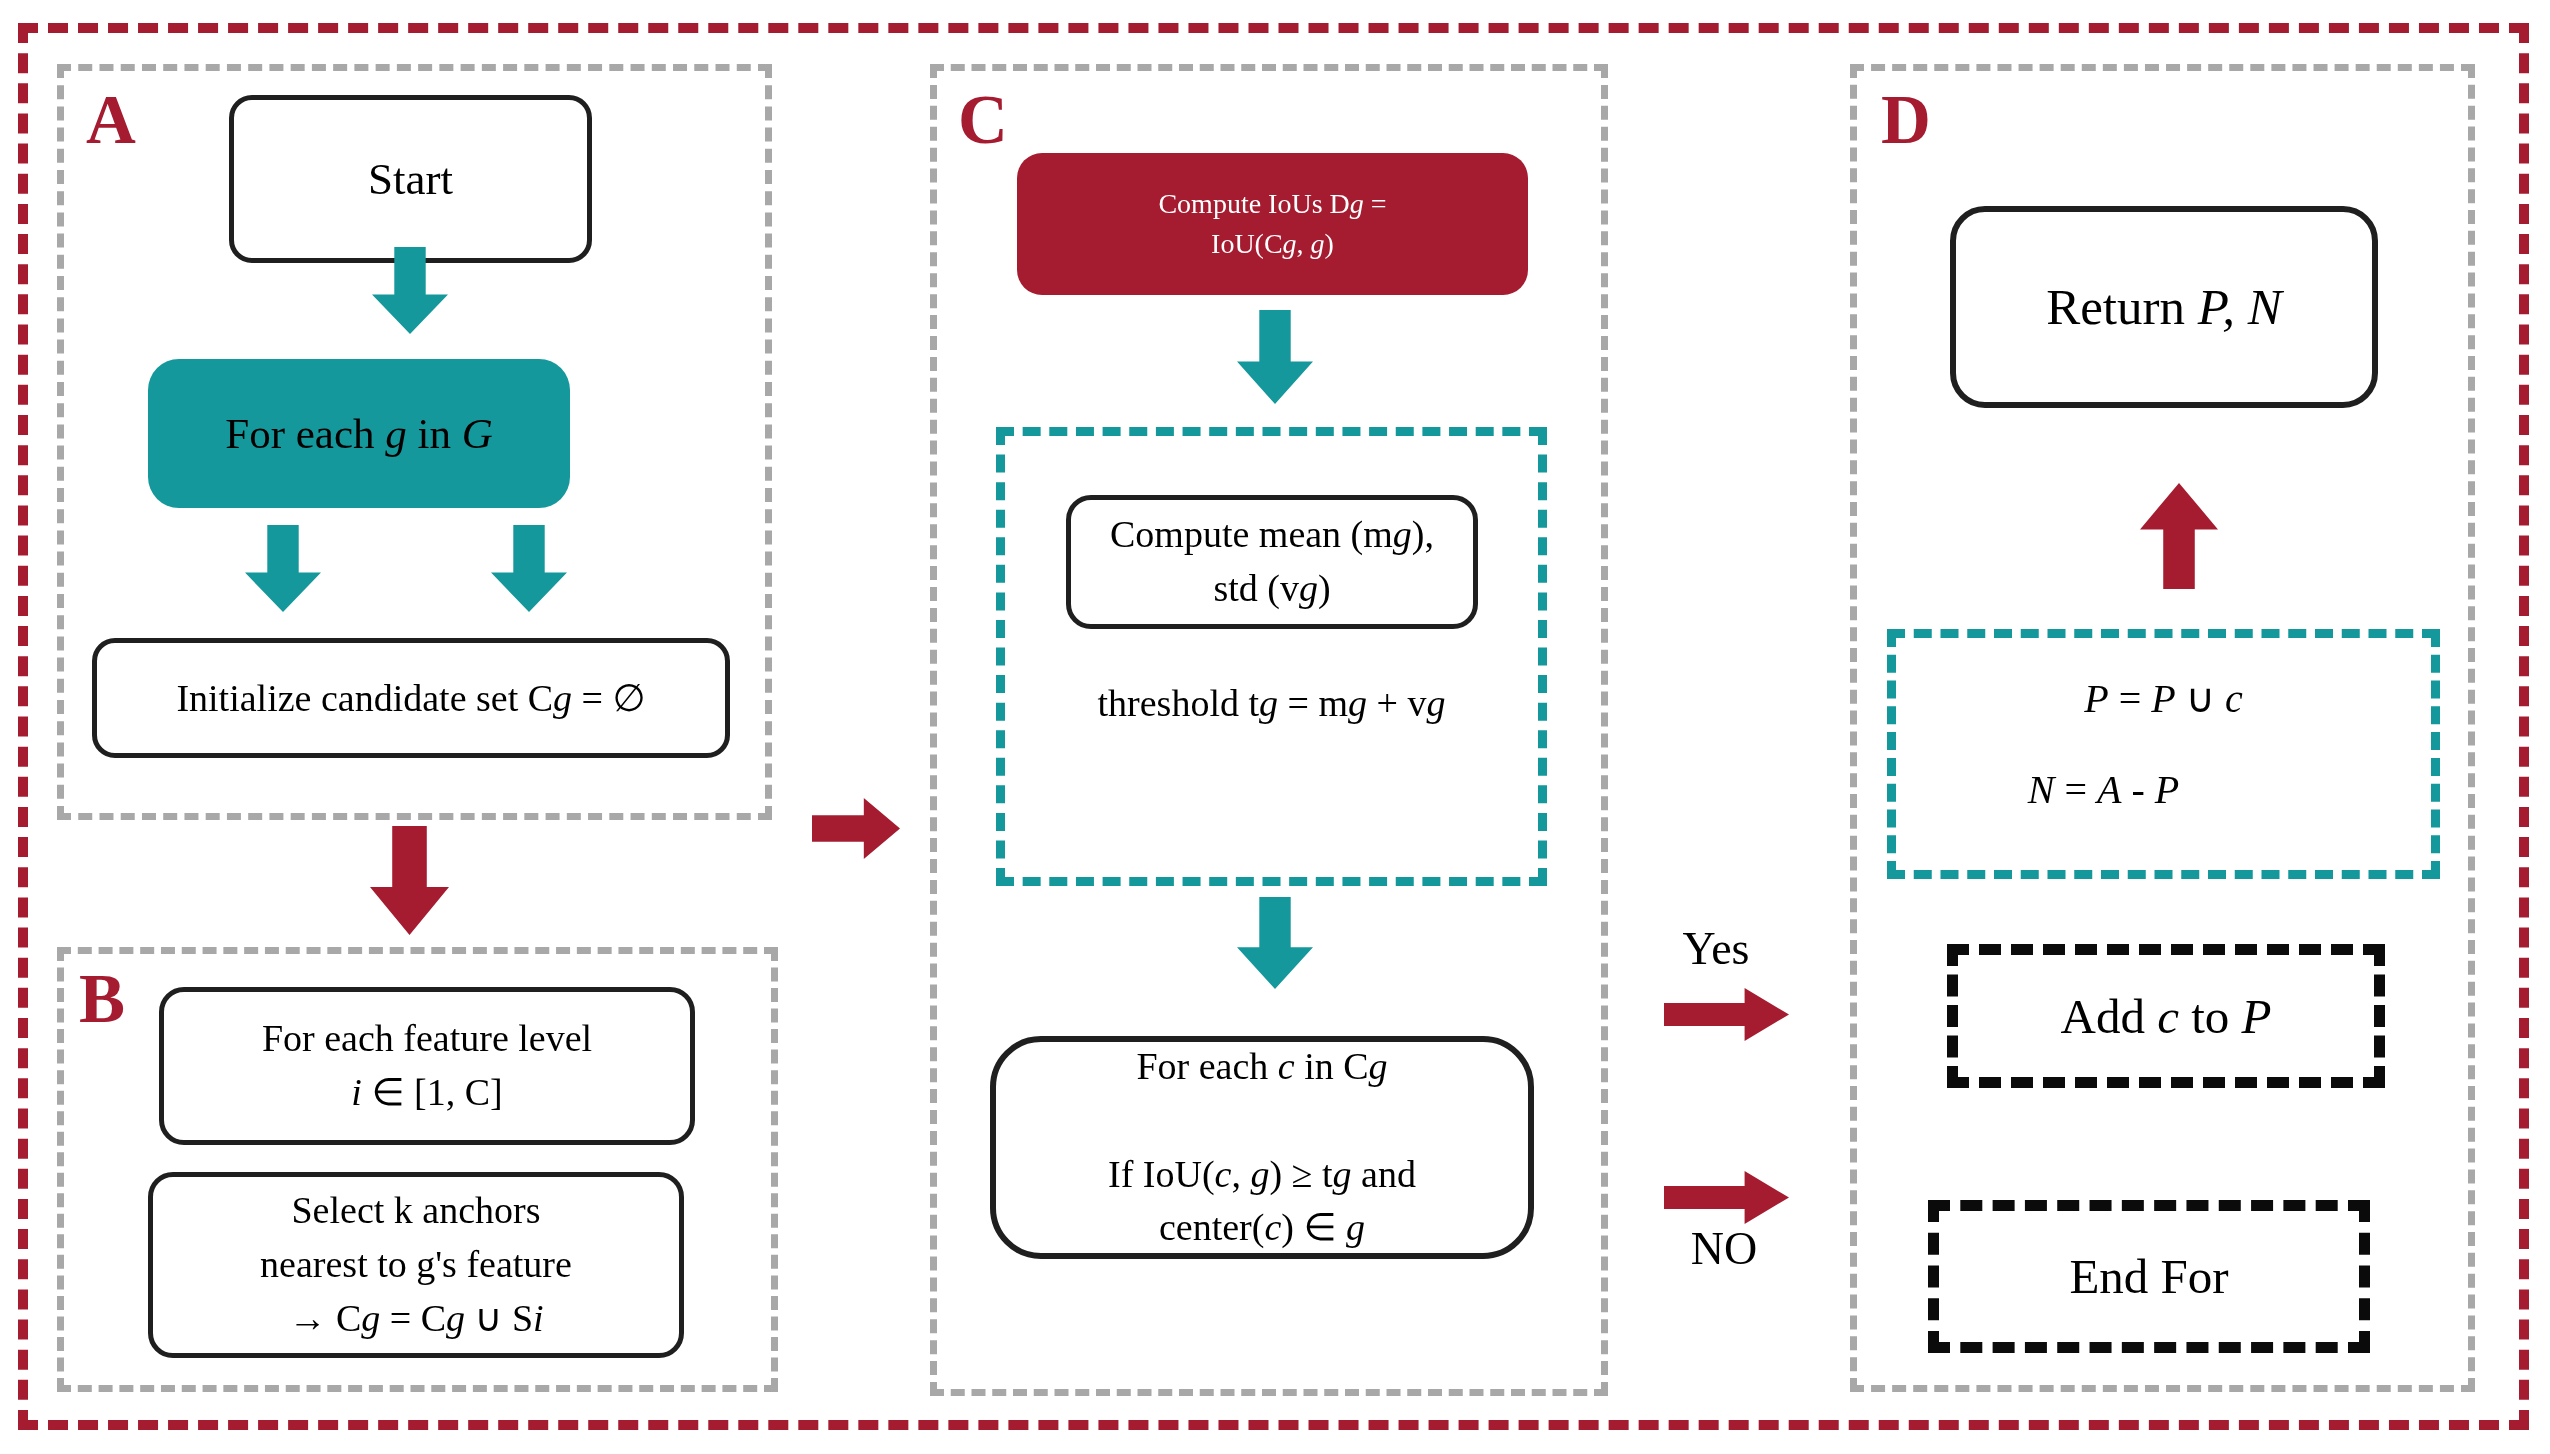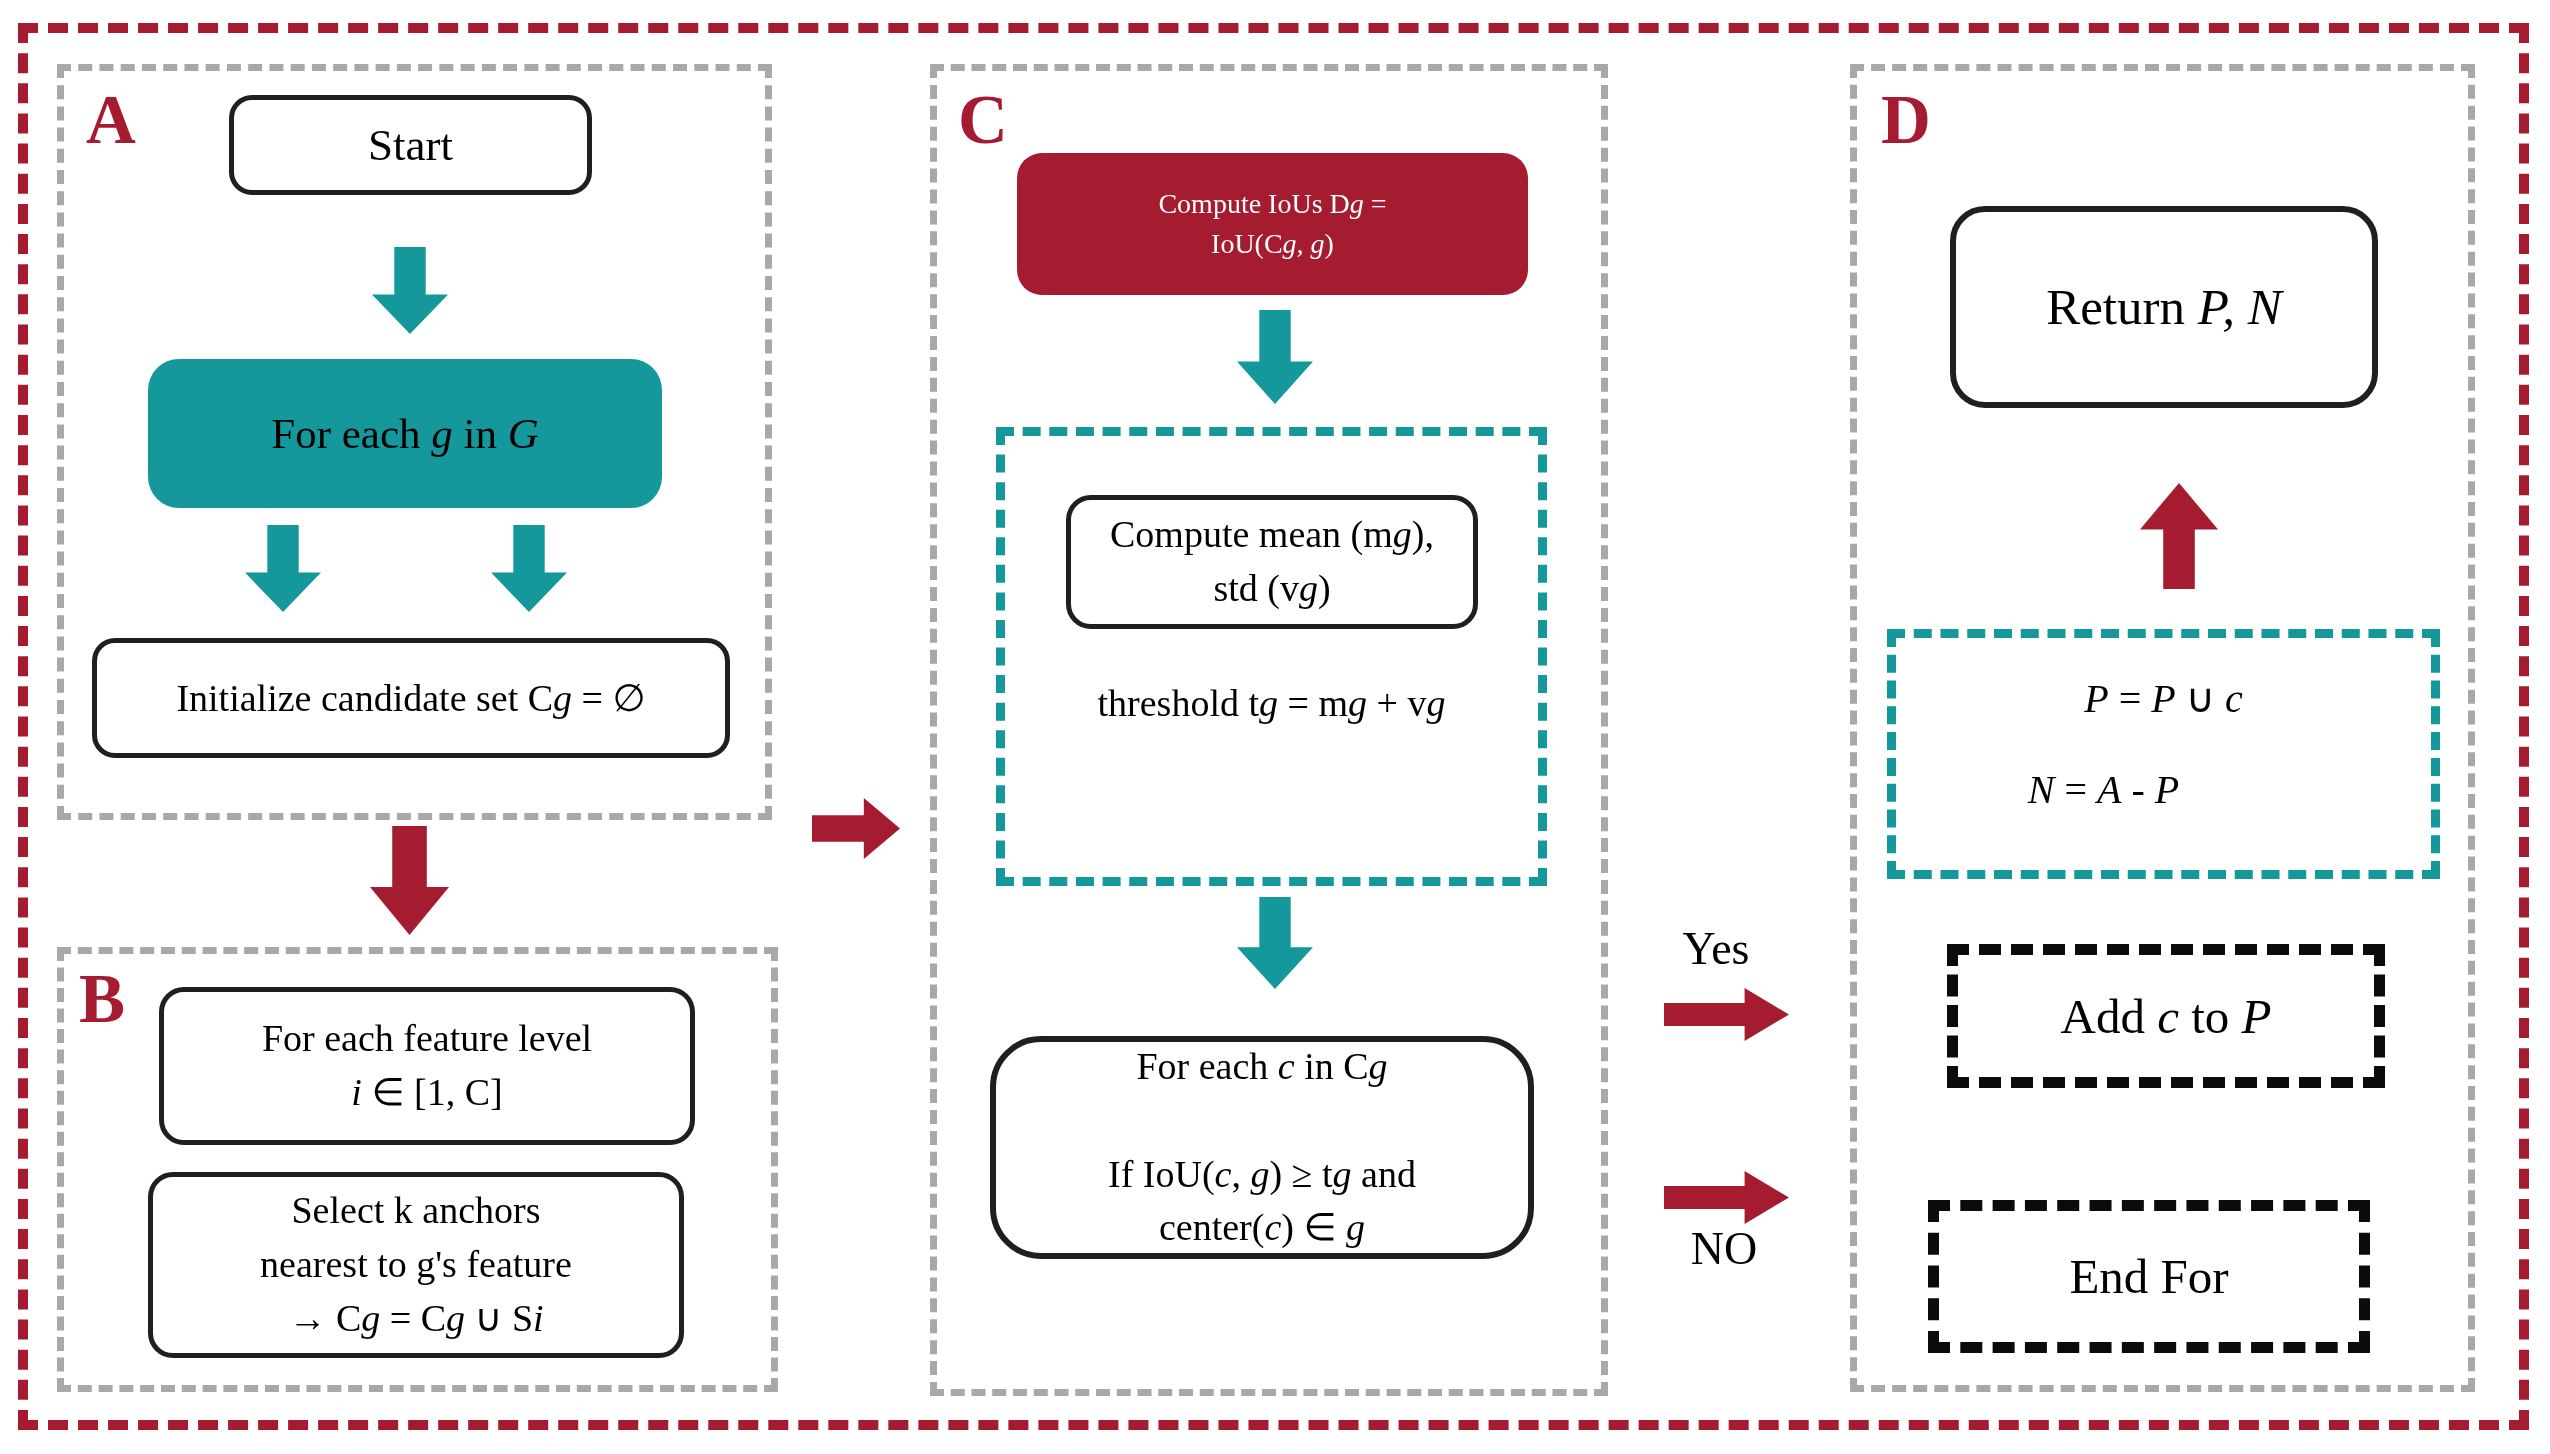--- a/index.html
+++ b/index.html
@@ -76,31 +76,31 @@
 </head>
 <body>
 
 <div class="canvas">
 
   <div class="abs outer-border"></div>
 
   <div class="abs panel" style="left:57px;top:64px;width:715px;height:756px;"></div>
   <div class="abs panel-label" style="left:86px;top:86px;">A</div>
 
-  <div class="abs node solid-box t54" style="left:229px;top:95px;width:363px;height:100px;border-radius:23px;">
+  <div class="abs node solid-box t54" style="left:229px;top:95px;width:363px;height:168px;border-radius:23px;">
     <span>Start</span>
   </div>
 
   <div class="abs arrow arrow-teal" style="left:372px;top:247px;width:76px;height:87px;">
     <svg viewBox="0 0 92 106" preserveAspectRatio="none">
         <polygon points="27,0 65,0 65,58 92,58 46,106 0,58 27,58"></polygon>
       </svg>
   </div>
 
-  <div class="abs node teal-fill t52" style="left:148px;top:359px;width:514px;height:149px;">
+  <div class="abs node teal-fill t52" style="left:148px;top:359px;width:422px;height:149px;">
     <span>For each <i>g</i> in <i>G</i></span>
   </div>
 
   <div class="abs arrow arrow-teal" style="left:245px;top:525px;width:76px;height:87px;">
     <svg viewBox="0 0 92 106" preserveAspectRatio="none">
         <polygon points="27,0 65,0 65,58 92,58 46,106 0,58 27,58"></polygon>
       </svg>
   </div>
   <div class="abs arrow arrow-teal" style="left:491px;top:525px;width:76px;height:87px;">
     <svg viewBox="0 0 92 106" preserveAspectRatio="none">

